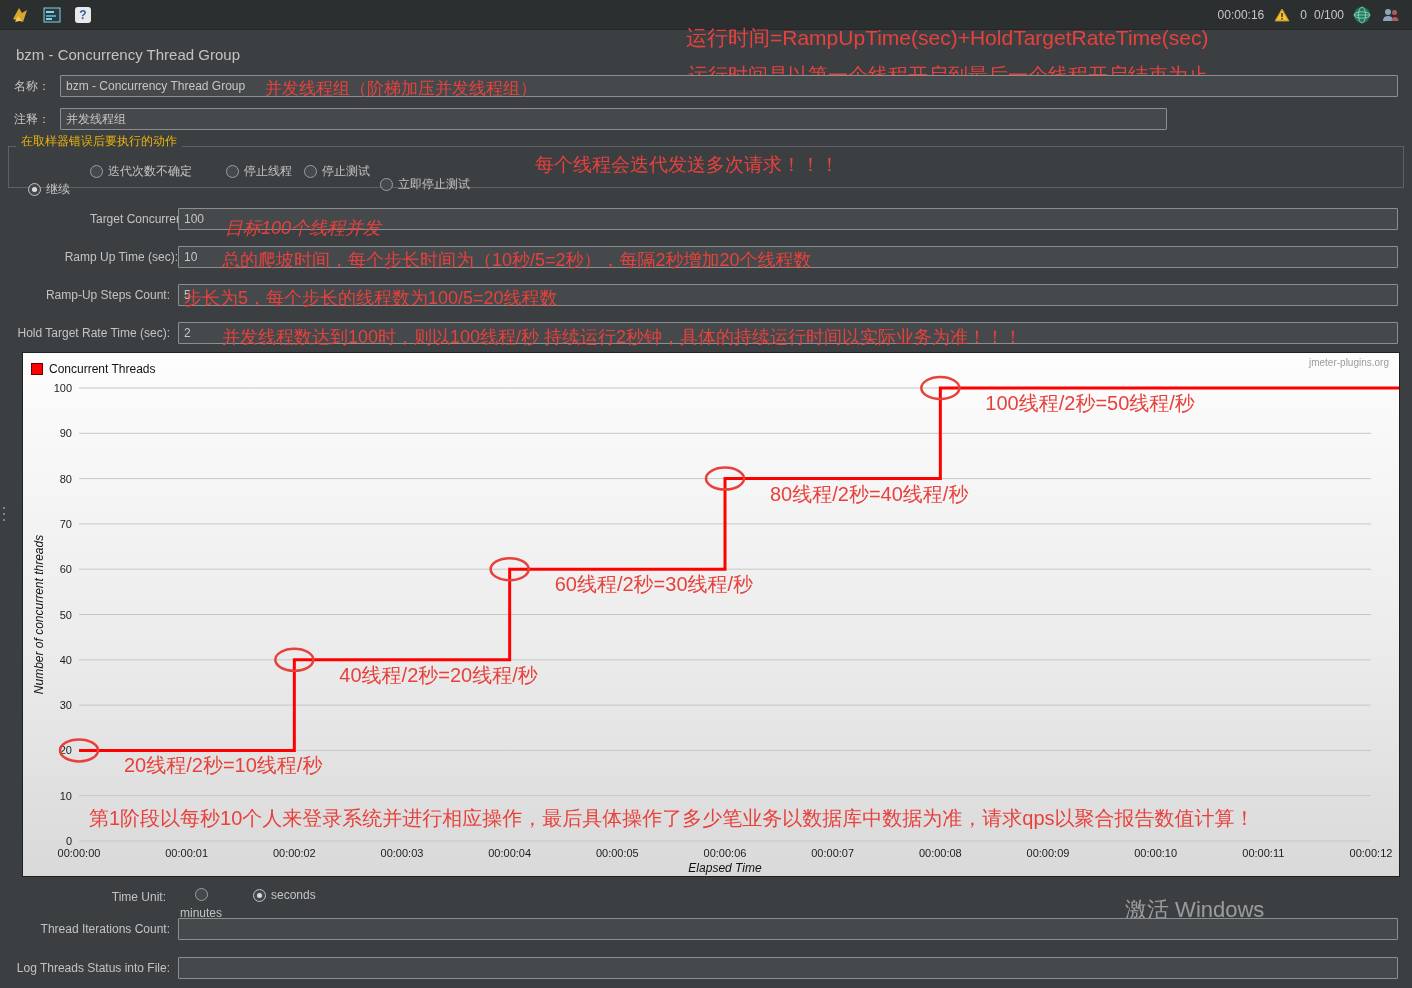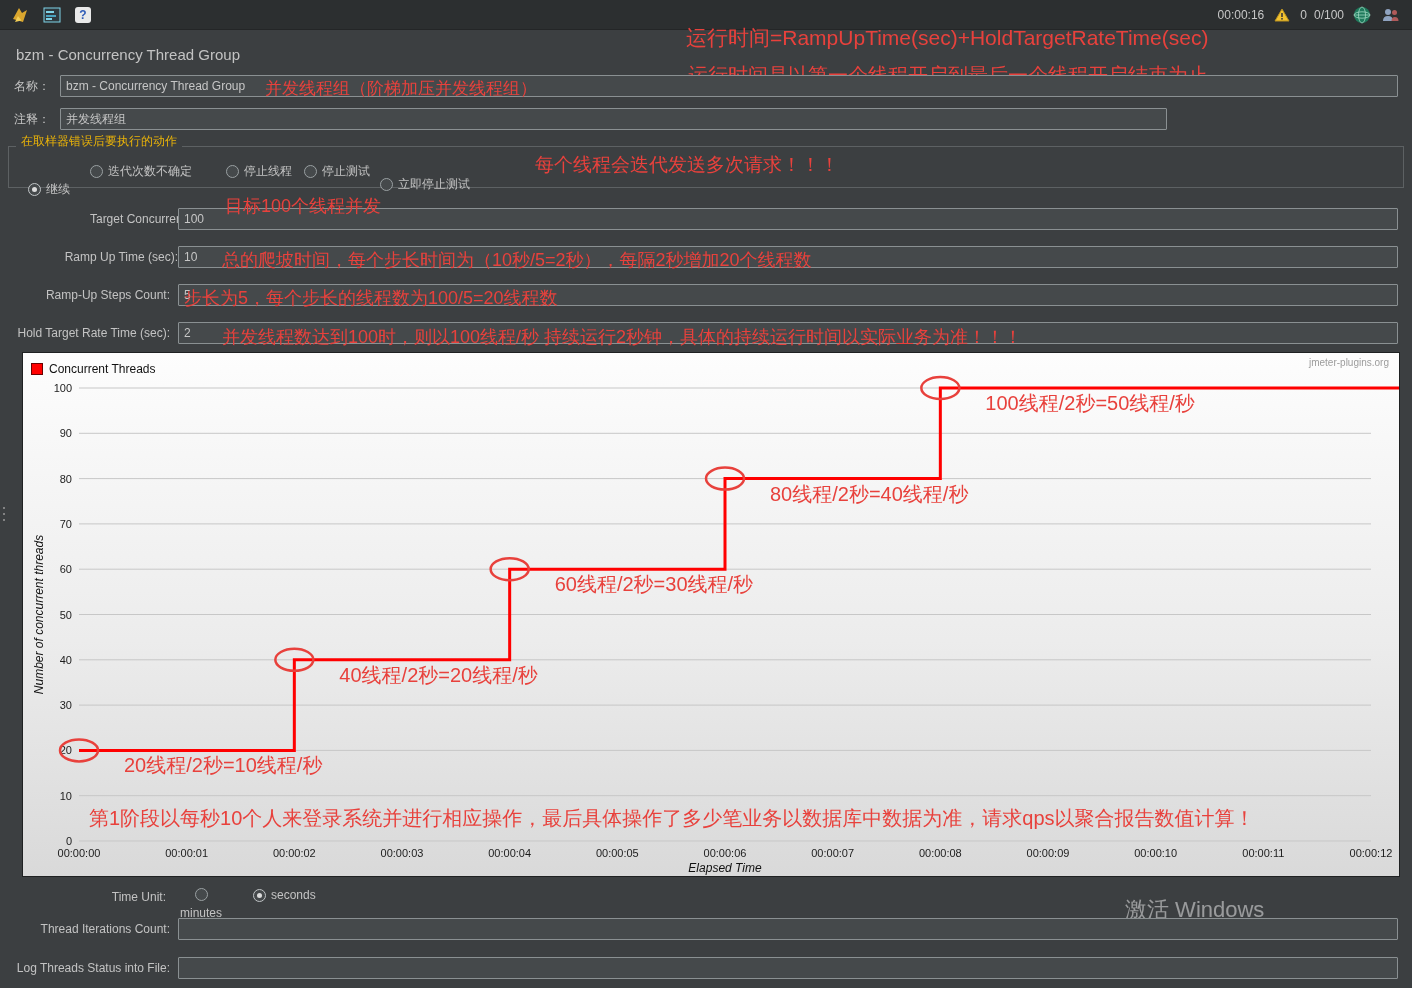--- a/index.html
+++ b/index.html
@@ -123,21 +123,21 @@
     <span>停止测试</span>
   </div>
   <div class="radio-item" style="left:380px;top:176px;">
     <span class="rb"></span>
     <span>立即停止测试</span>
   </div>
   <div class="red" style="left:535px;top:152px;font-size:19px;">每个线程会迭代发送多次请求！！！</div>
 
   <div class="lbl flbl" style="top:208px;padding-left:28px;">Target Concurrency:</div>
   <input class="input" style="left: 178px; top: 208px; width: 1220px;" value="100">
-  <div class="red" style="left:225px;top:194px;font-size:18px;">目标100个线程并发</div>
+  <div class="red" style="left:225px;top:216px;font-size:18px;font-style:italic;">目标100个线程并发</div>
 
   <div class="lbl flbl" style="top:246px;margin-left:8px;">Ramp Up Time (sec):</div>
   <input class="input" style="left: 178px; top: 246px; width: 1220px;" value="10">
   <div class="red" style="left:222px;top:248px;font-size:18px;">总的爬坡时间，每个步长时间为（10秒/5=2秒），每隔2秒增加20个线程数</div>
 
   <div class="lbl flbl" style="top:284px;">Ramp-Up Steps Count:</div>
   <input class="input" style="left: 178px; top: 284px; width: 1220px;" value="5">
   <div class="red" style="left:184px;top:286px;font-size:18px;">步长为5，每个步长的线程数为100/5=20线程数</div>
 
   <div class="lbl flbl" style="top:322px;">Hold Target Rate Time (sec):</div>

